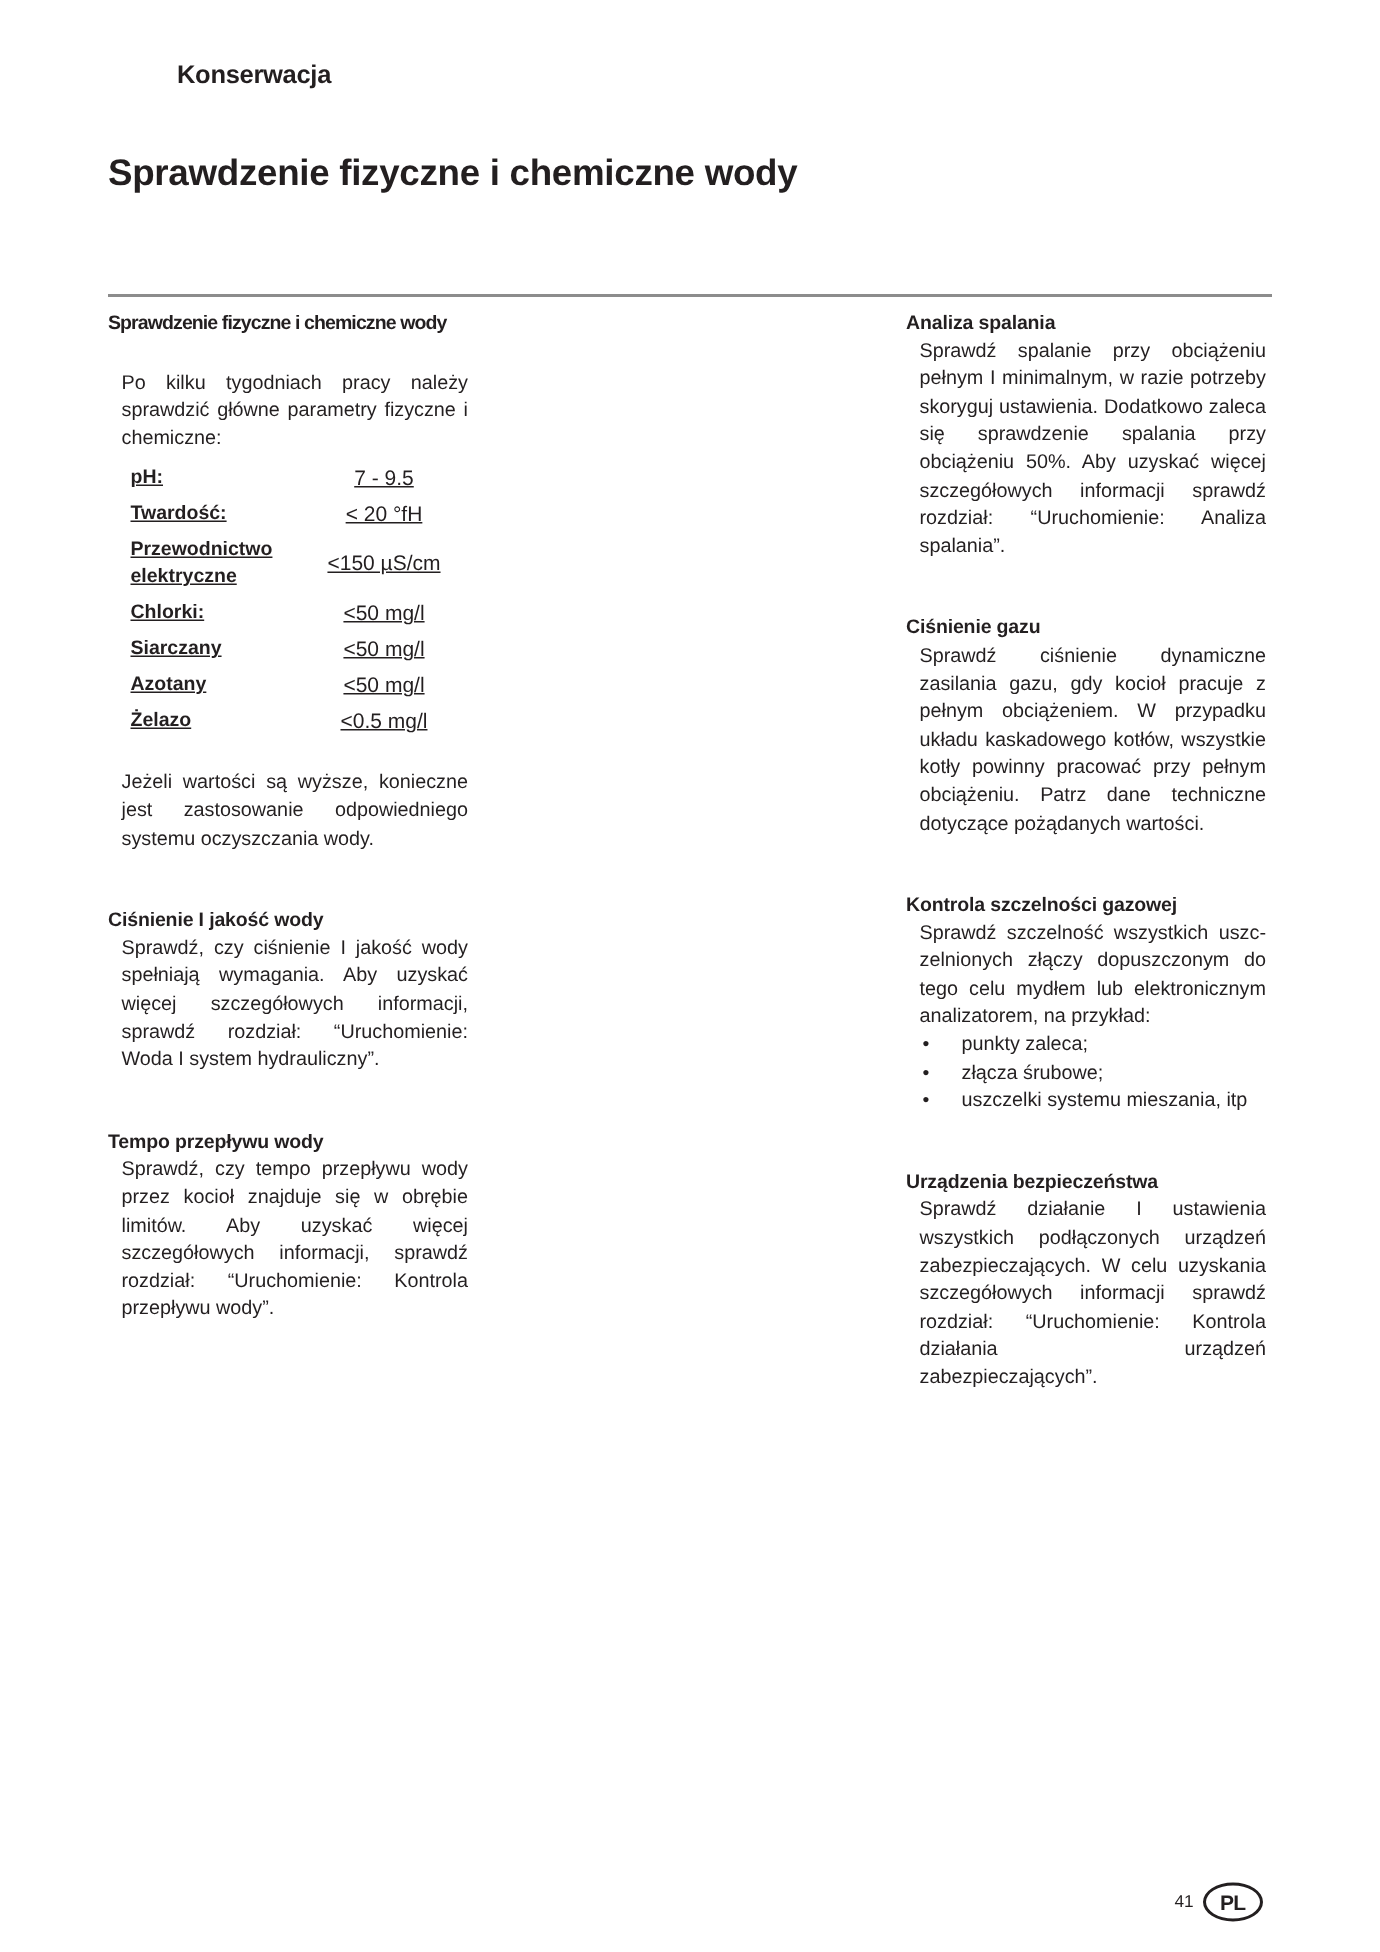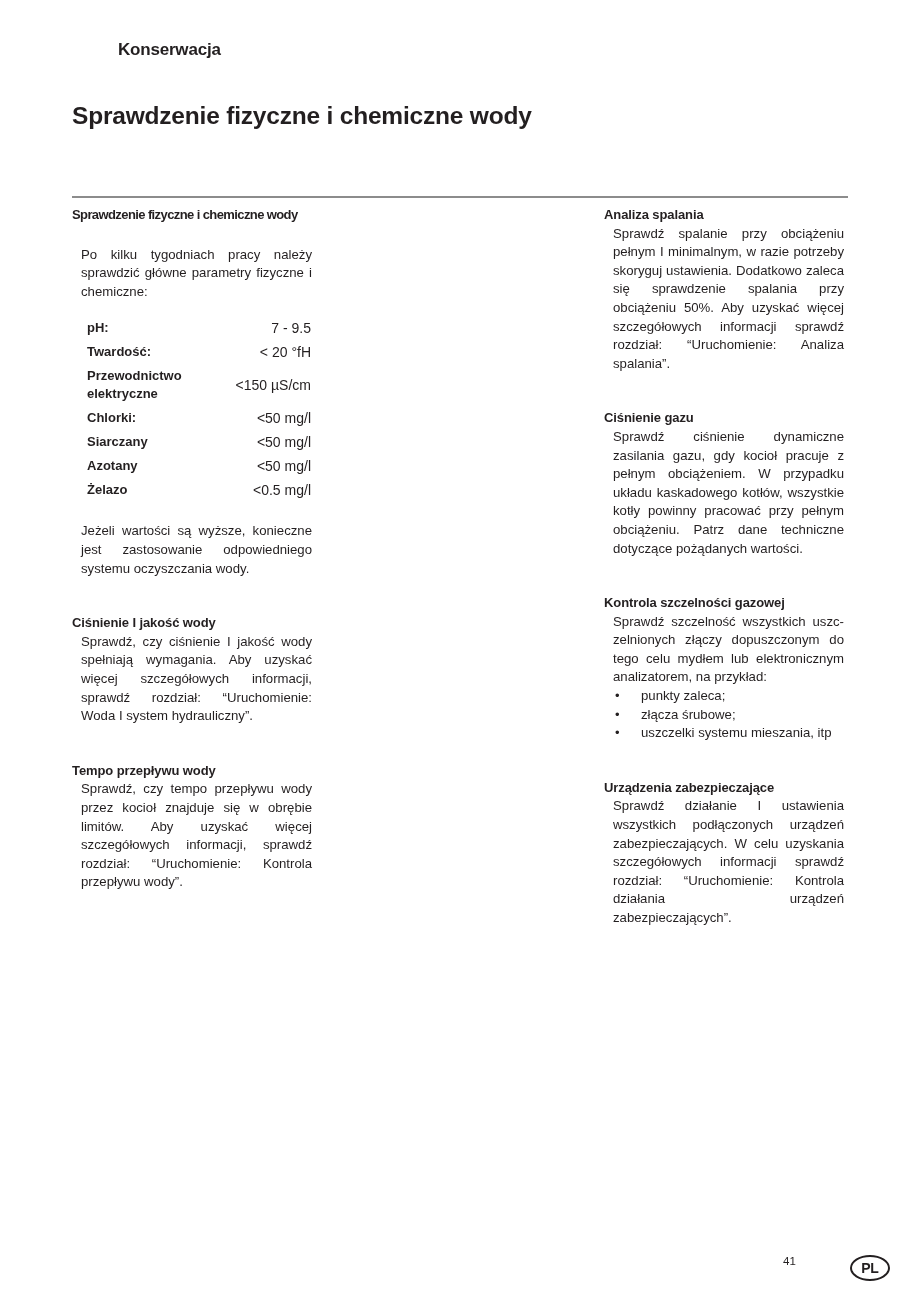--- a/index.html
+++ b/index.html
@@ -24,35 +24,35 @@
   }
   .col { position: absolute; font-size: 13.2px; line-height: 18.6px; }
   .col-left { left: 72px; top: 206px; width: 240px; }
   .col-right { left: 604px; top: 206px; width: 240px; }
   .h { font-weight: bold; font-size: 13px; letter-spacing: -0.1px; }
   .h-tight { letter-spacing: -0.6px; }
   .p { padding-left: 9px; text-align: justify; text-align-last: left; hyphens: manual; }
   .p-intro { padding-left: 9px; margin-top: 21px; text-align: justify; }
   .gap { margin-top: 36px; }
 
-  table.params { margin-left: 9px; margin-top: 15px; border-collapse: collapse; width: 230px; }
+  table.params { margin-left: 9px; margin-top: 5px; border-collapse: collapse; width: 230px; text-decoration: underline; }
   table.params td { padding: 0; vertical-align: middle; }
   table.params td.lbl { font-weight: bold; font-size: 13px; padding-left: 6px; line-height: 18px; }
-  table.params td.val { text-align: right; font-family: "Liberation Sans", sans-serif; font-size: 14px; padding-right: 0px; }
+  table.params td.val { text-align: center; font-family: "Liberation Sans", sans-serif; font-size: 14px; padding-right: 0px; }
   table.params tr { height: 24px; }
   table.params tr.tall { height: 42px; }
 
   ul.bullets { list-style: none; padding-left: 9px; }
   ul.bullets li { position: relative; padding-left: 28px; }
   ul.bullets li .dot {
     position: absolute; left: 2px; top: 0; font-size: 13px;
   }
 
   .footer {
-    position: absolute; left: 783px; top: 1255px; display: flex; align-items: flex-start; gap: 48px;
+    position: absolute; left: 783px; top: 1255px; display: flex; align-items: center;
   }
   .page-num { font-size: 11.5px; color: #231f20; margin-right: 6px; }
   .pl-badge {
     width: 40px; height: 26px; border: 2.5px solid #231f20; border-radius: 50%;
     display: flex; align-items: center; justify-content: center;
     font-weight: bold; font-size: 14px; letter-spacing: -0.5px;
   }
 </style>
 </head>
 <body>
@@ -128,20 +128,20 @@
     <li>
       <span class="dot">•</span>
       <span>złącza śrubowe;</span>
     </li>
     <li>
       <span class="dot">•</span>
       <span>uszczelki systemu mieszania, itp</span>
     </li>
   </ul>
 
-  <div class="h gap">Urządzenia zabezpieczające</div>
+  <div class="h gap">Urządzenia bezpieczeństwa</div>
   <div class="p">Sprawdź działanie I ustawienia wszystkich podłączonych urządzeń zabezpieczających. W celu uzys­kania szczegółowych informacji sprawdź rozdział: “Uruchom­ienie: Kontrola działania urządzeń zabezpieczających”.</div>
 </div>
 
 <div class="footer">
   <span class="page-num">41</span>
   <span class="pl-badge">PL</span>
 </div>
 
 </body></html>

